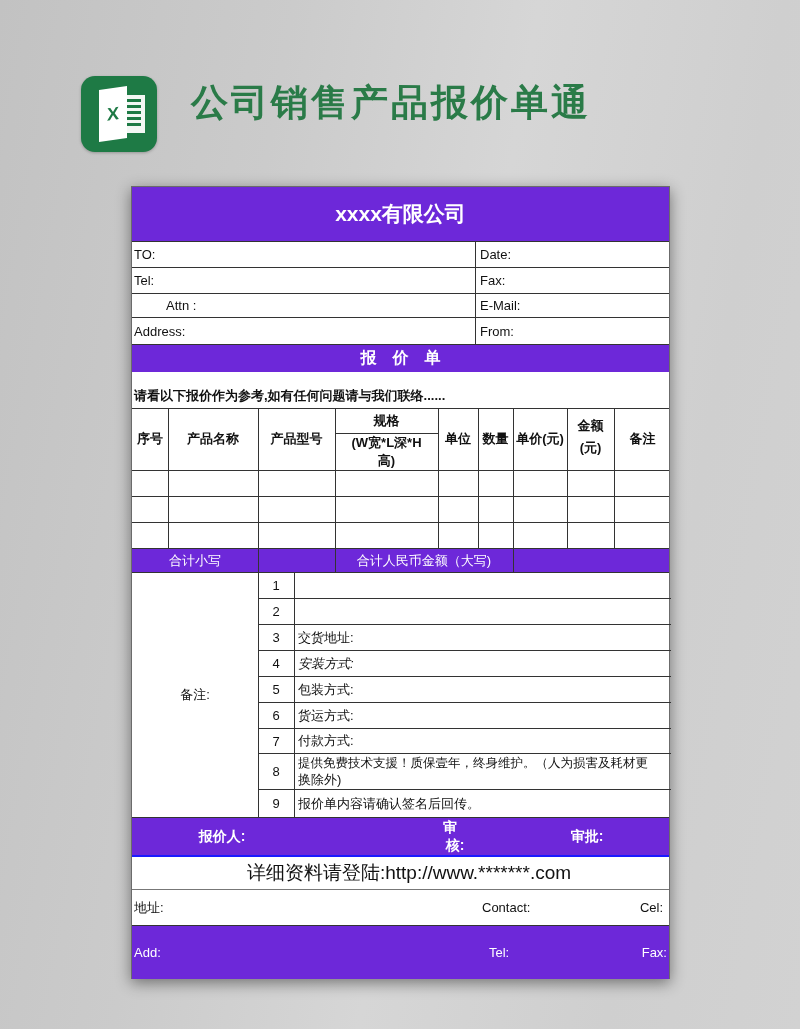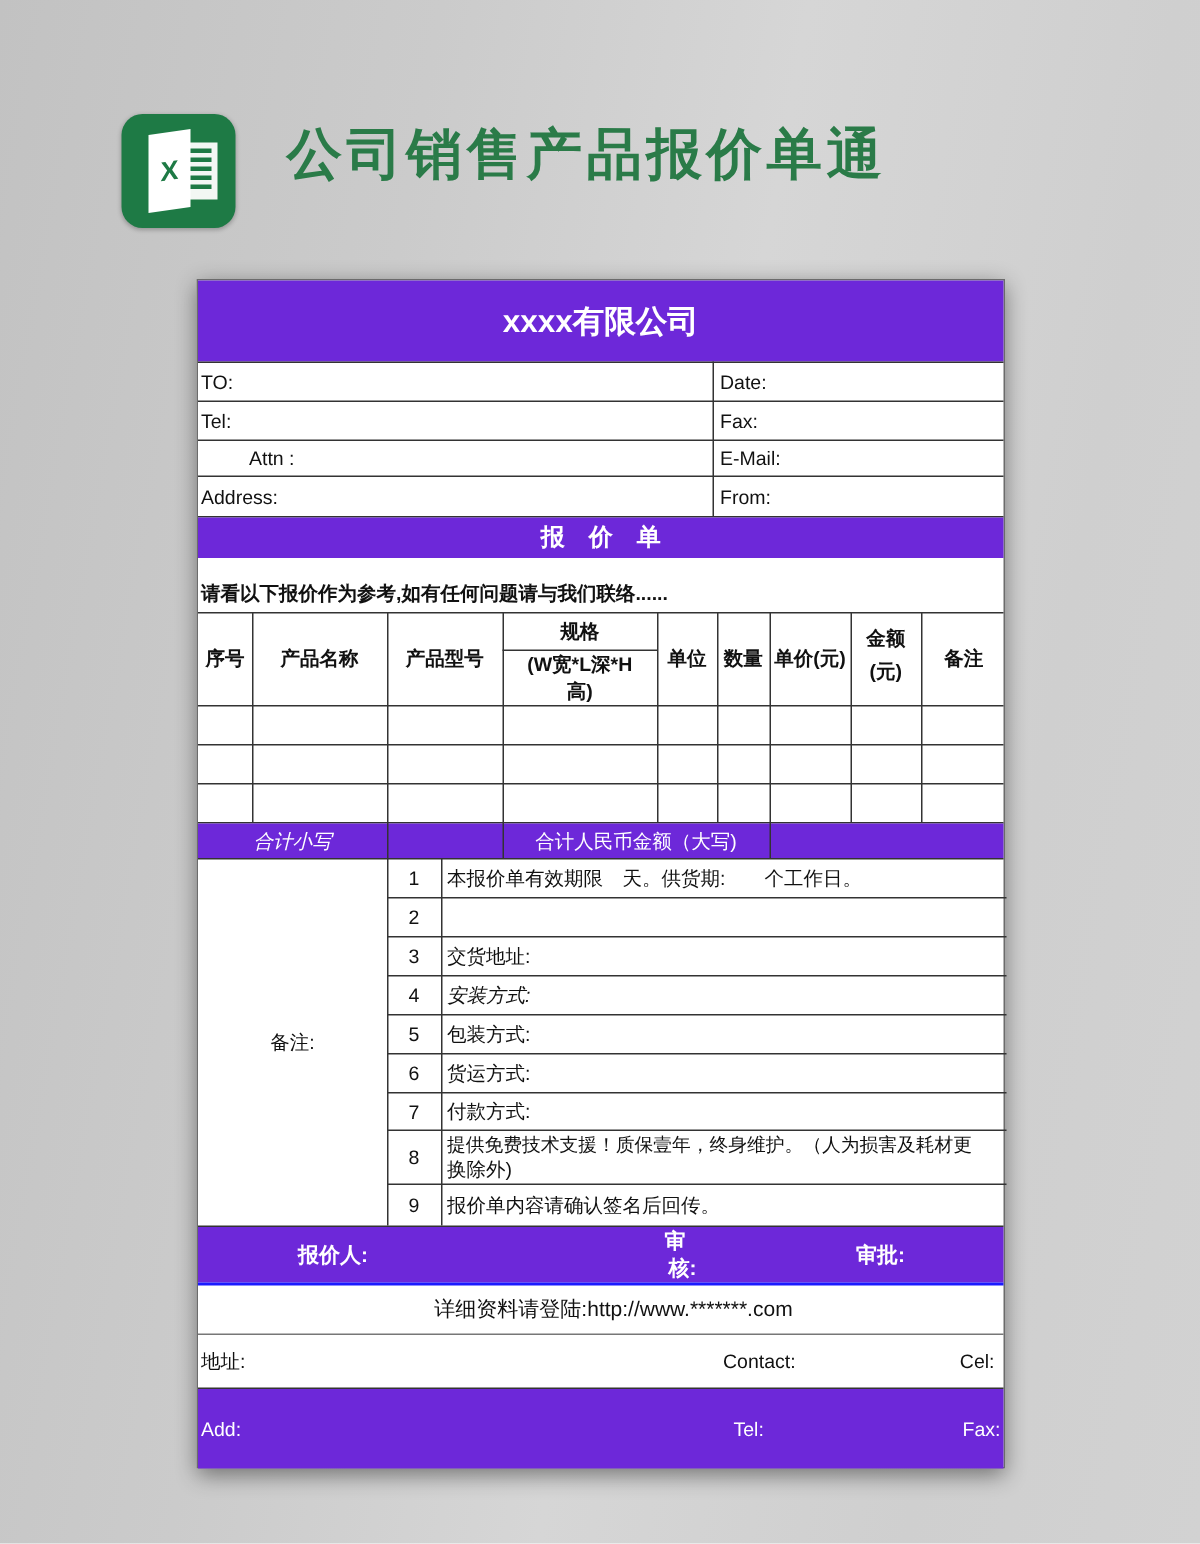--- a/index.html
+++ b/index.html
@@ -124,32 +124,31 @@
   <div class="hline" style="top:309px;"></div>
   <div class="abs" style="left:0;top:310px;width:100%;height:25px;"></div>
   <div class="hline" style="top:335px;"></div>
   <div class="abs" style="left:0;top:336px;width:100%;height:25px;"></div>
   <div class="hline" style="top:361px;"></div>
 
   <div class="abs green" style="left:0;top:362px;width:100%;height:23px;"></div>
   <div class="vline" style="left:126px;top:361px;height:24px;"></div>
   <div class="vline" style="left:203px;top:361px;height:24px;"></div>
   <div class="vline" style="left:381px;top:361px;height:24px;"></div>
-  <div class="cell c" style="left:0;top:362px;width:126px;height:23px;color:#fff;font-style:italic;">合计小写</div>
+  <div class="cell c" style="left:0;top:362px;width:126px;height:23px;color:#fff;">合计小写</div>
   <div class="cell c" style="left:126px;top:362px;width:77px;height:23px;color:#fff;"></div>
   <div class="cell c" style="left:203px;top:362px;width:178px;height:23px;color:#fff;">合计人民币金额（大写)</div>
   <div class="cell c" style="left:381px;top:362px;width:158px;height:23px;color:#fff;"></div>
   <div class="hline" style="top:385px;"></div>
 
   <div class="vline" style="left:126px;top:385px;height:245px;"></div>
   <div class="vline" style="left:162px;top:385px;height:245px;"></div>
   <div class="cell c" style="left:0;top:385px;width:126px;height:245px;">备注:</div>
 
   <div class="cell c" style="left:126px;top:386px;width:36px;height:25px;">1</div>
-  <div class="cell" style="left:166px;top:386px;height:25px;">本报价单有效期限　天。供货期:　　个工作日。</div>
   <div class="abs" style="left:126px;top:411px;width:413px;height:1px;background:#333;"></div>
 
   <div class="cell c" style="left:126px;top:412px;width:36px;height:25px;">2</div>
   <div class="abs" style="left:126px;top:437px;width:413px;height:1px;background:#333;"></div>
 
   <div class="cell c" style="left:126px;top:438px;width:36px;height:25px;">3</div>
   <div class="cell" style="left:166px;top:438px;height:25px;">交货地址:</div>
   <div class="abs" style="left:126px;top:463px;width:413px;height:1px;background:#333;"></div>
 
   <div class="cell c" style="left:126px;top:464px;width:36px;height:25px;">4</div>
@@ -177,21 +176,21 @@
   <div class="cell" style="left:166px;top:603px;height:27px;">报价单内容请确认签名后回传。</div>
   <div class="hline" style="top:630px;"></div>
 
   <div class="abs green" style="left:0;top:631px;width:100%;height:37px;"></div>
   <div class="cell c bold" style="left:30px;top:631px;width:120px;height:37px;color:#fff;font-size:14px;">报价人:</div>
   <div class="cell c bold" style="left:300px;top:631px;width:36px;height:19px;color:#fff;font-size:14px;">审</div>
   <div class="cell c bold" style="left:305px;top:650px;width:36px;height:18px;color:#fff;font-size:14px;">核:</div>
   <div class="cell c bold" style="left:420px;top:631px;width:70px;height:37px;color:#fff;font-size:14px;">审批:</div>
   <div class="abs" style="left:0;top:668px;width:100%;height:2px;background:#1a1aff;"></div>
 
-  <div class="cell c" style="left:0;top:670px;width:100%;height:32px;font-size:14px;padding-left:17px;">详细资料请登陆:http://www.*******.com</div>
+  <div class="cell c" style="left:0;top:670px;width:100%;height:32px;font-size:19px;padding-left:17px;">详细资料请登陆:http://www.*******.com</div>
   <div class="hline" style="top:702px;background:#777;"></div>
 
   <div class="cell" style="left:2px;top:703px;height:35px;">地址:</div>
   <div class="cell" style="left:350px;top:703px;height:35px;">Contact:</div>
   <div class="cell r" style="right:6px;top:703px;height:35px;">Cel:</div>
   <div class="hline" style="top:738px;"></div>
 
   <div class="abs green" style="left:0;top:739px;width:100%;height:53px;"></div>
   <div class="cell" style="left:2px;top:739px;height:53px;color:#fff;">Add:</div>
   <div class="cell" style="left:357px;top:739px;height:53px;color:#fff;">Tel:</div>

